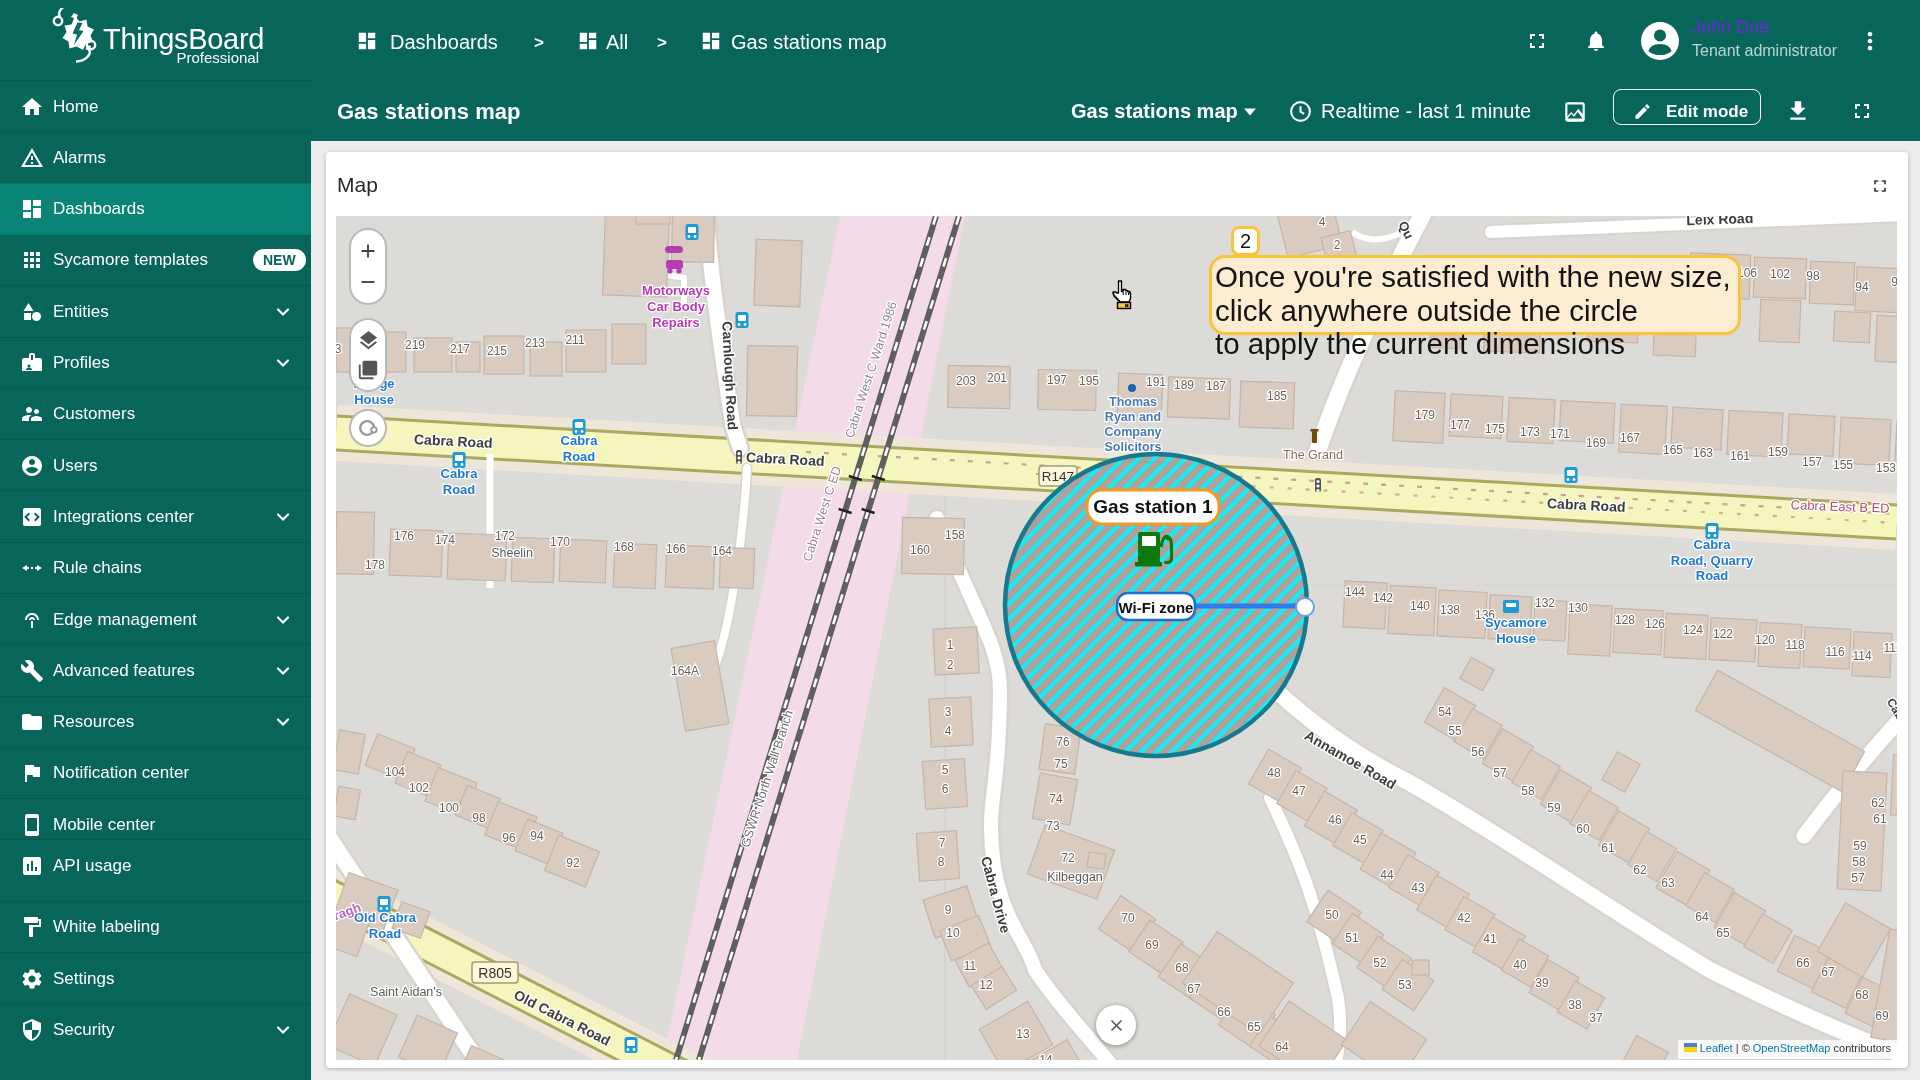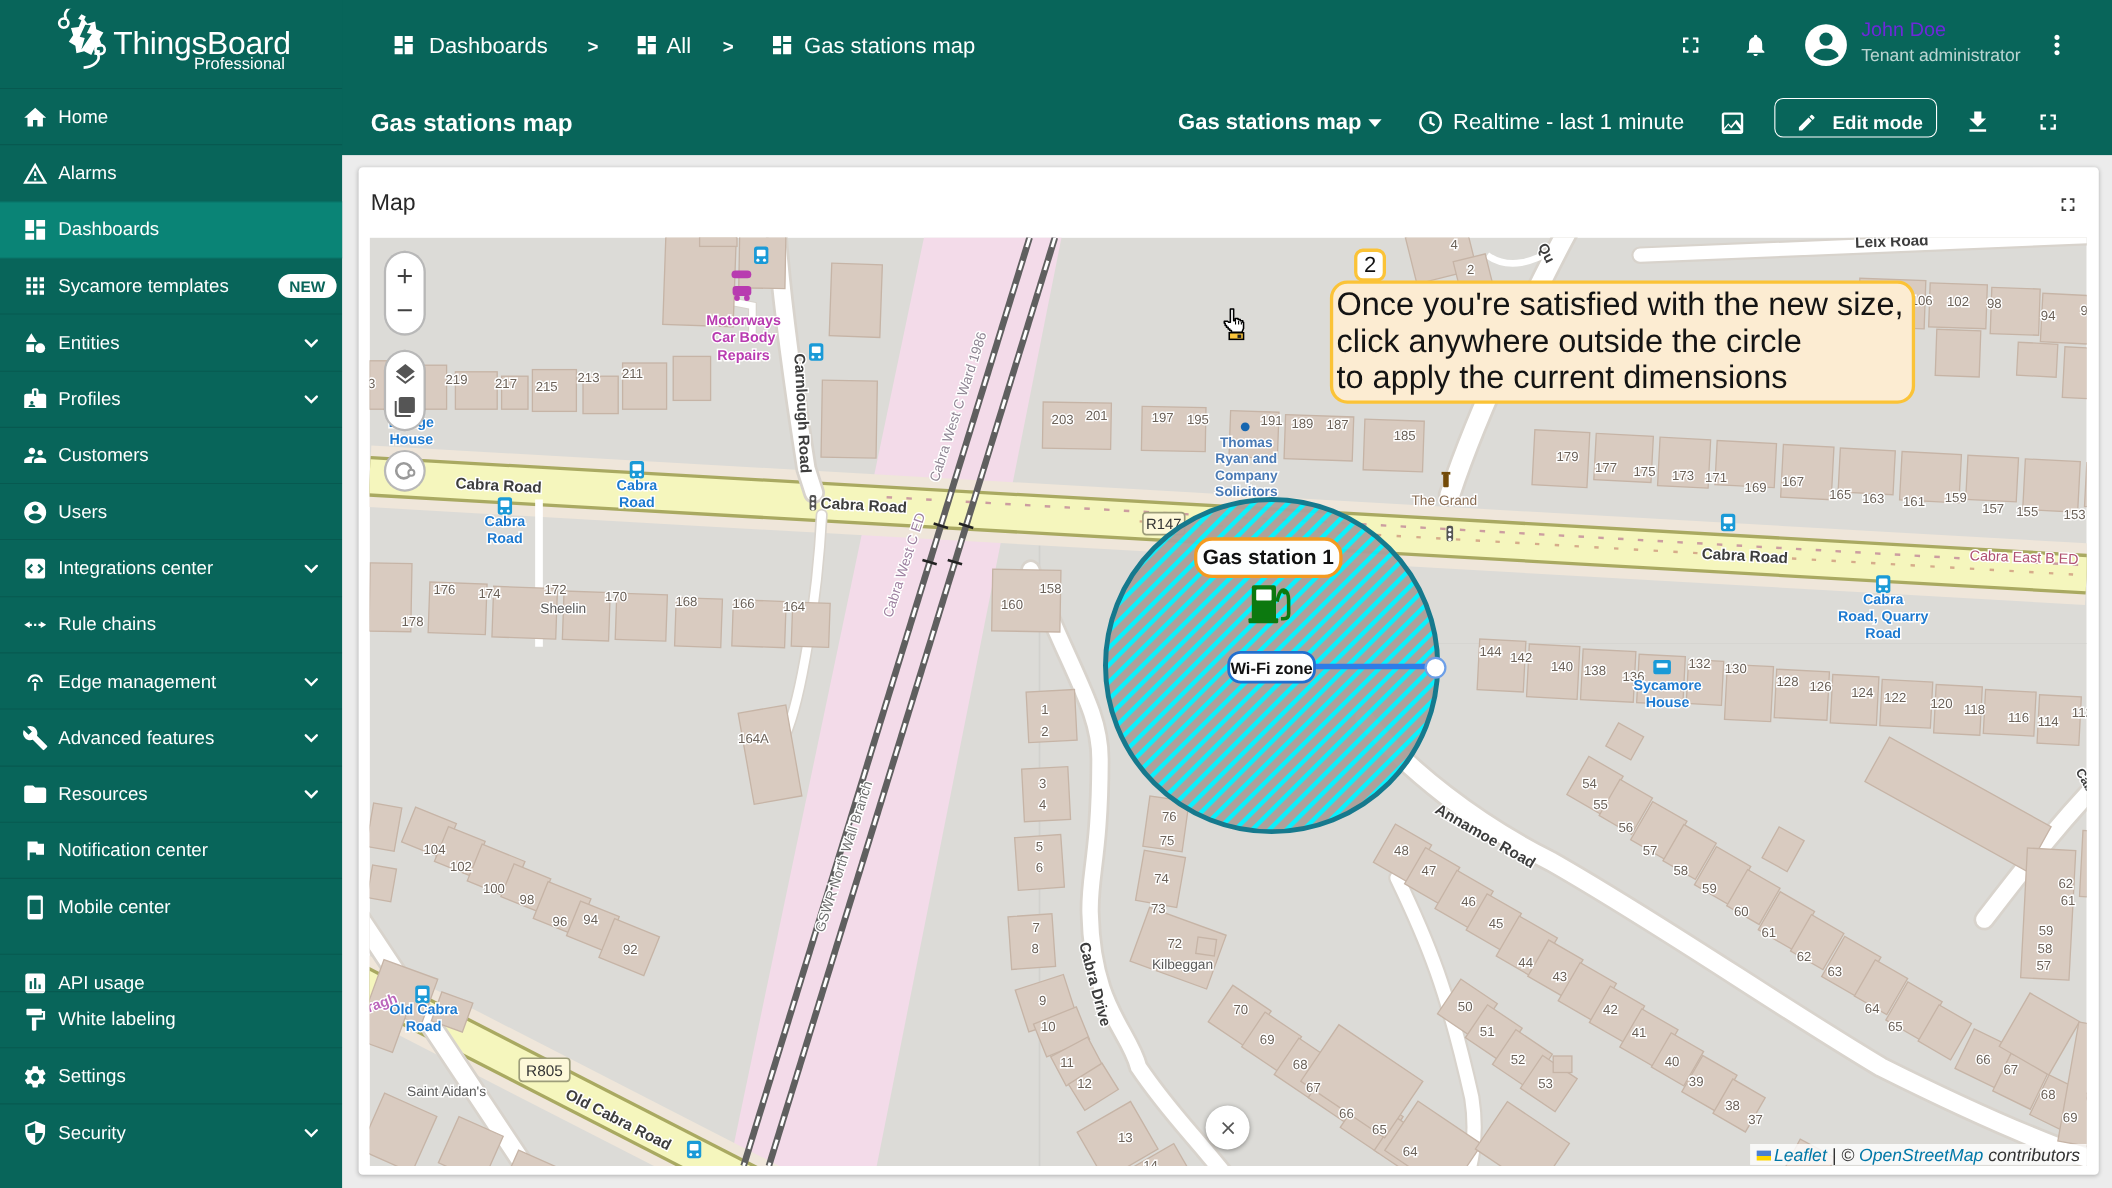--- a/index.html
+++ b/index.html
@@ -10,24 +10,24 @@
   #editbtn { position:absolute; left:1613px; top:89px; width:148px; height:36px; border:1.5px solid #fff; border-radius:8px; color:#fff; font-size:17px; font-weight:bold; }
   #editbtn span { position:absolute; left:52px; top:12px; }
   .mrow { position:absolute; left:0; width:311px; height:52px; display:flex; align-items:center; color:#fff; font-size:17px; border-top:1px solid rgba(0,0,0,0.11); }
   .mrow .mic { width:24px; height:24px; margin-left:20px; margin-right:9px; flex:none; }
   .mrow.sel { background:#0a8476; }
   .chev { position:absolute; right:21px; }
   .newbadge { position:absolute; left:253px; background:#fff; color:#08655a; font-size:14px; font-weight:bold; border-radius:12px; padding:3px 10px; }
   #card { position:absolute; left:326px; top:152px; width:1582px; height:916px; background:#fff; border-radius:4px; box-shadow:0 1px 4px rgba(0,0,0,0.25); }
   #maptitle { position:absolute; left:337px; top:173px; font-size:21px; color:#282828; }
   #tipbadge { position:absolute; left:1231px; top:226px; width:29px; height:30px; background:#fff; border:3px solid #fbc337; border-radius:8px; font-size:20px; color:#111; text-align:center; line-height:25px; }
-  #tooltip { position:absolute; left:1209px; top:255px; width:532px; height:112px; background:#fcecd2; border:3px solid #fbc337; border-radius:16px; font-size:29.5px; line-height:33.5px; color:#141414; padding:2px 0 16px 3px; }
+  #tooltip { position:absolute; left:1209px; top:255px; width:532px; height:80px; background:#fcecd2; border:3px solid #fbc337; border-radius:16px; font-size:29.5px; line-height:33.5px; color:#141414; padding:2px 0 16px 3px; }
   .mapctl { position:absolute; background:#fff; border:2px solid rgba(0,0,0,0.28); display:flex; flex-direction:column; align-items:center; justify-content:space-around; padding:6px 0; }
   #closebtn { position:absolute; left:1096px; top:1005px; width:40px; height:40px; border-radius:50%; background:#fff; box-shadow:0 1px 5px rgba(0,0,0,0.4); display:flex; align-items:center; justify-content:center; }
-  #attrib { position:absolute; right:23px; top:1040px; height:19px; background:rgba(255,255,255,0.8); font-size:16px; color:#333; padding:2px 6px 1px 6px; white-space:nowrap;font-style:italic; }
+  #attrib { position:absolute; right:23px; top:1040px; height:19px; background:rgba(255,255,255,0.8); font-size:11px; color:#333; padding:2px 6px 1px 6px; white-space:nowrap; }
   #attrib a { color:#0078a8; text-decoration:none; }
 </style></head>
 <body>
 <div id="topbar"></div>
 <div id="card"></div>
 <div id="maptitle">Map</div>
 <svg id="mapsvg" width="1561" height="844" viewBox="0 0 1561 844" style="position:absolute;left:336px;top:216px">
     <defs>
 <pattern id="hatch" width="11" height="11" patternUnits="userSpaceOnUse" patternTransform="rotate(45)">
   <rect width="11" height="11" fill="#ab9f99"></rect>
@@ -626,21 +626,21 @@
         <path d="M14.4 6 14 4H5v17h2v-7h5.6l.4 2h7V6h-5.6z"></path>
       </svg>
       <span>Notification center</span>
     </div>
 <div class="mrow" style="top:798.1999999999998px">
       <svg class="mic" viewBox="0 0 24 24" fill="#fff">
         <path d="M17 1H7c-1.1 0-2 .9-2 2v18c0 1.1.9 2 2 2h10c1.1 0 2-.9 2-2V3c0-1.1-.9-2-2-2zm0 17H7V5h10v13z"></path>
       </svg>
       <span>Mobile center</span>
     </div>
-<div class="mrow" style="top:867px">
+<div class="mrow" style="top:839px">
       <svg class="mic" viewBox="0 0 24 24" fill="#fff">
         <path d="M19 3H5c-1.1 0-2 .9-2 2v14c0 1.1.9 2 2 2h14c1.1 0 2-.9 2-2V5c0-1.1-.9-2-2-2zM9 17H7v-7h2v7zm4 0h-2V7h2v10zm4 0h-2v-4h2v4z"></path>
       </svg>
       <span>API usage</span>
     </div>
 <div class="mrow" style="top:900.7999999999997px">
       <svg class="mic" viewBox="0 0 24 24" fill="#fff">
         <path d="M18 4V3c0-.55-.45-1-1-1H5c-.55 0-1 .45-1 1v4c0 .55.45 1 1 1h12c.55 0 1-.45 1-1V6h1v4H9v11c0 .55.45 1 1 1h2c.55 0 1-.45 1-1v-9h8V4h-3z"></path>
       </svg>
       <span>White labeling</span>

